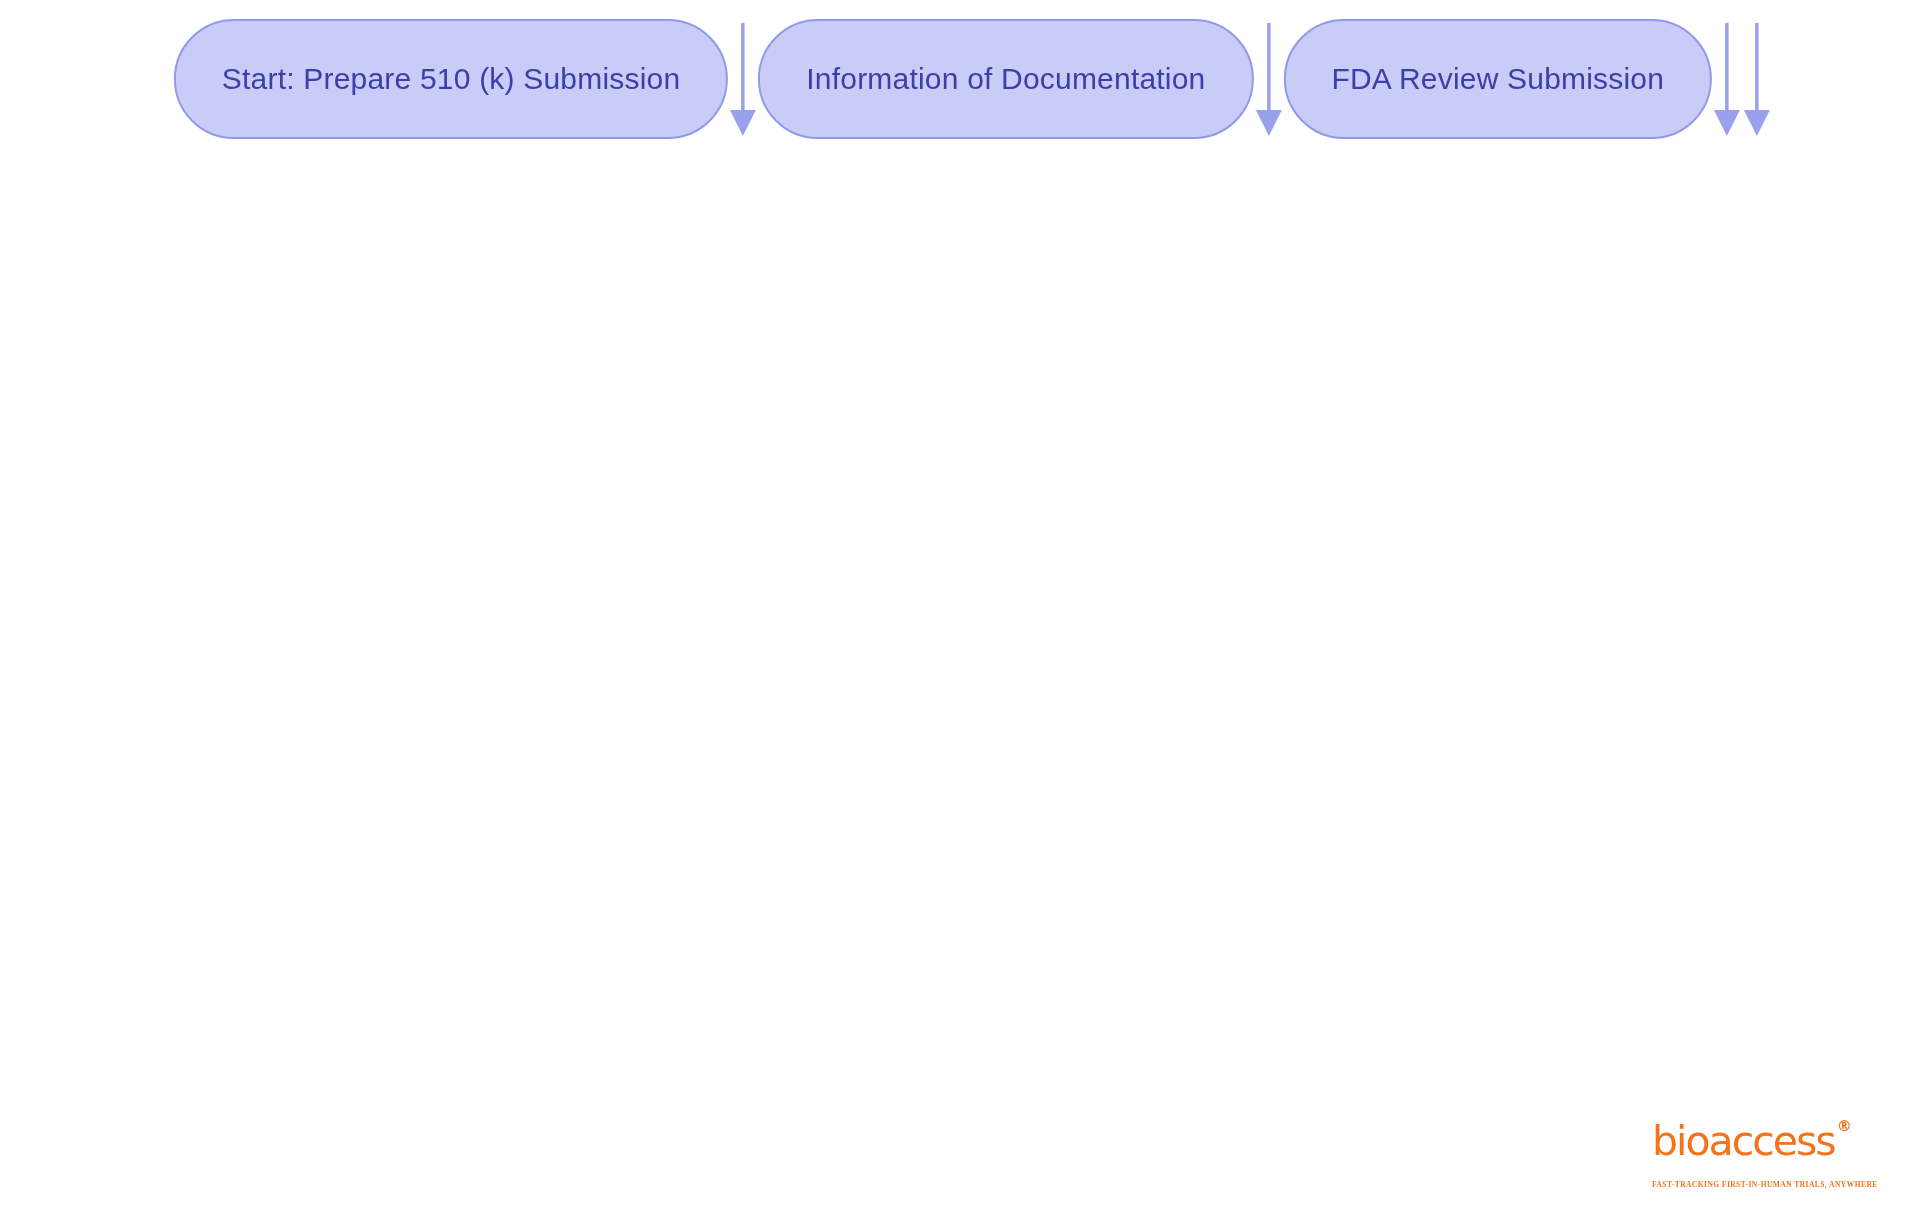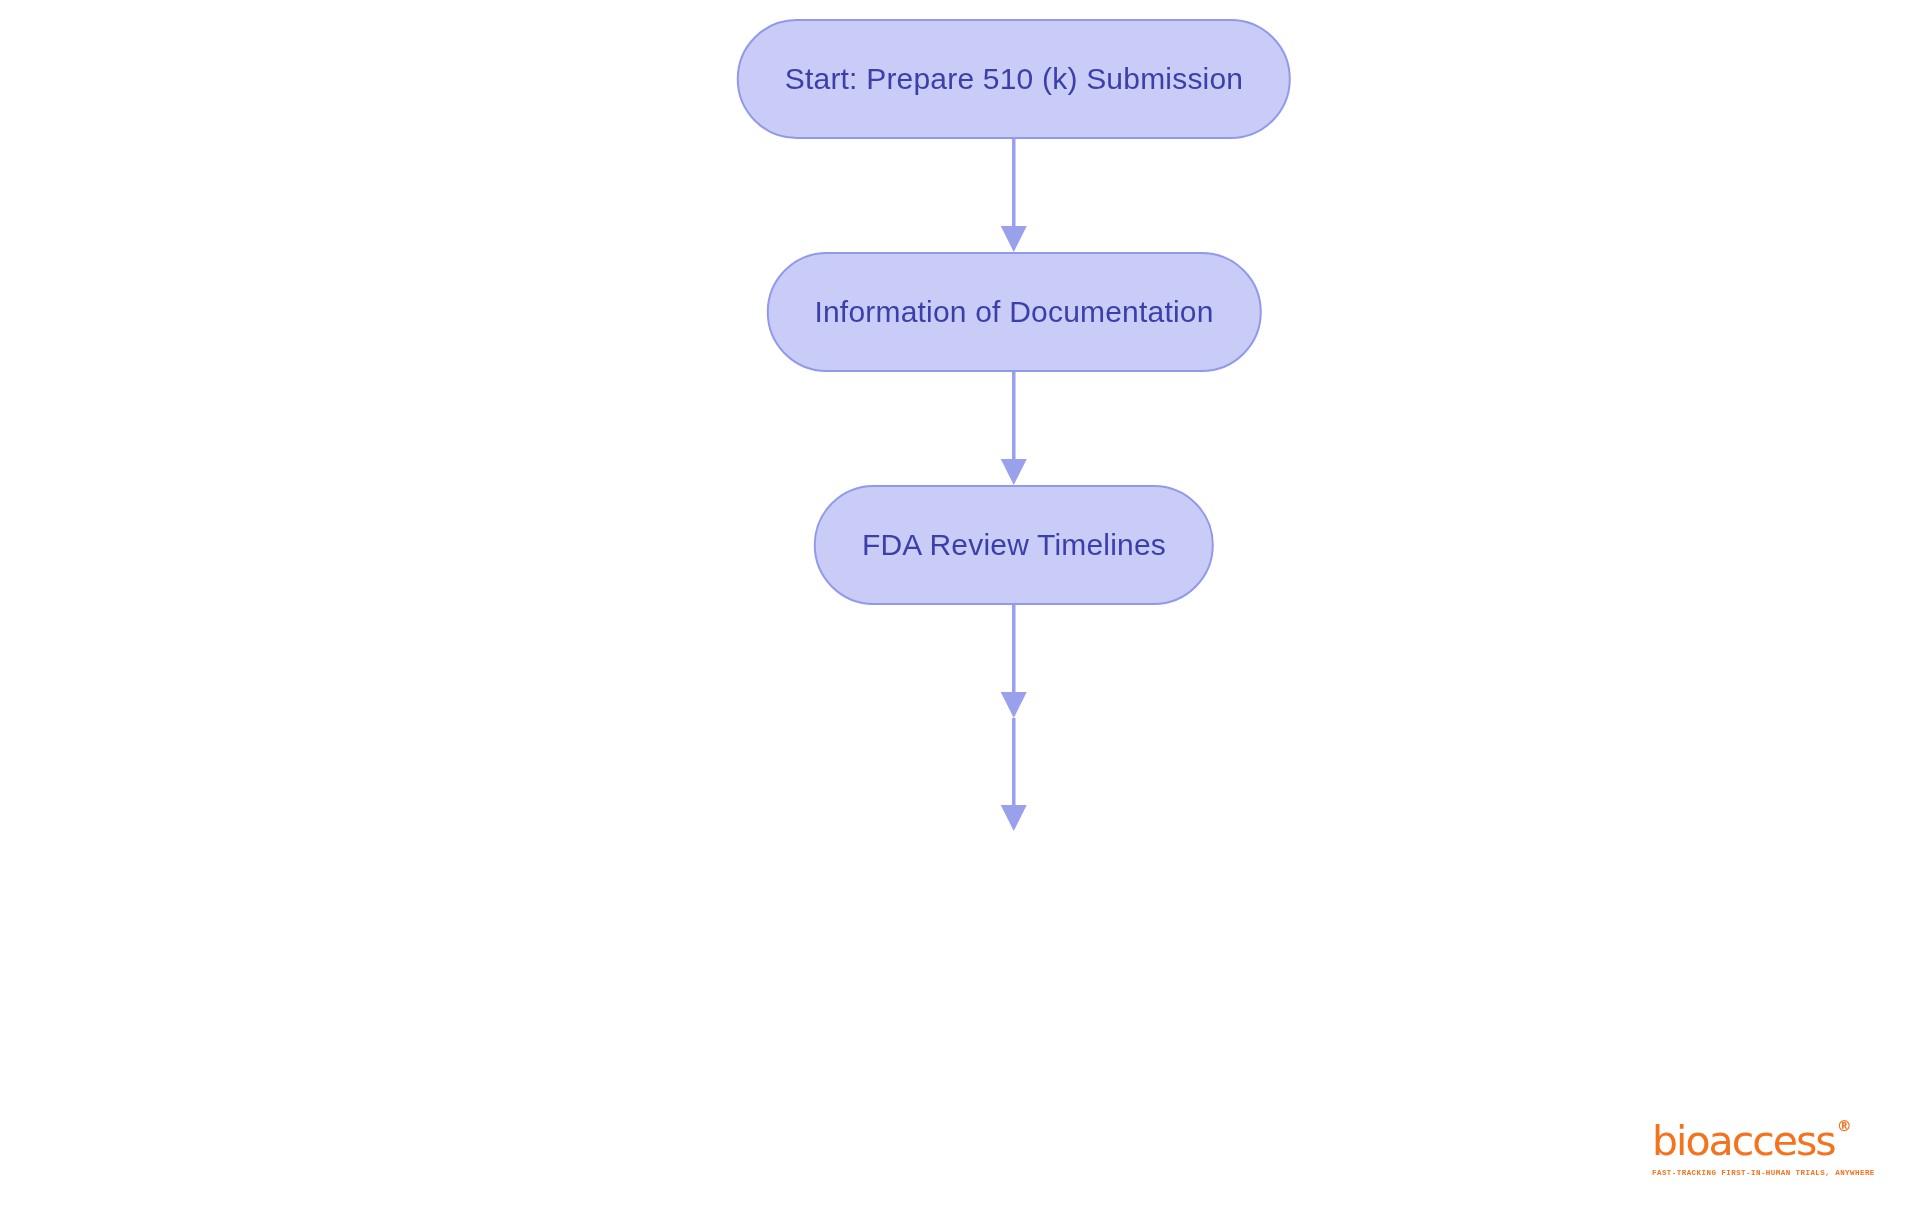--- a/index.html
+++ b/index.html
@@ -7,25 +7,25 @@
   .canvas {
     position: relative;
     width: 1920px;
     height: 1215px;
     background: #ffffff;
     overflow: hidden;
     font-family: "Liberation Sans", sans-serif;
   }
   .flow {
     position: absolute;
-    left: 1014px;
+    left: 973px;
     top: 19px;
     transform: translateX(-50%);
     display: flex;
-    flex-direction: column;
+    flex-direction: row;
     align-items: center;
   }
   .flow-node {
     height: 120px;
     min-width: 390px;
     padding: 0 46px;
     border-radius: 60px;
     background: var(--node-fill, #C9CCF7);
     border: 2px solid var(--node-border, #9199EA);
     display: flex;
@@ -61,27 +61,27 @@
   }
   .brand-reg {
     font-size: 15px;
     font-weight: bold;
     margin-left: 2px;
     margin-top: -2px;
     color: var(--brand, #F4731C);
     font-family: "DejaVu Sans", sans-serif;
   }
   .brand-tagline {
-    margin-top: 7px;
+    margin-top: 18px;
     font-size: 7.5px;
     font-weight: bold;
     letter-spacing: 0.45px;
     color: var(--brand, #F4731C);
     white-space: nowrap;
-    font-family: Liberation Mono, monospace;
+    font-family: Liberation Serif, serif;
   }
 </style>
 </head>
 <body>
 
 <div class="canvas" style="background: rgb(255, 255, 255);">
   <div class="flow" id="flow">
       <div class="flow-node">
         <span class="flow-node-label">Start: Prepare 510 (k) Submission</span>
       </div>
@@ -90,21 +90,21 @@
         <polygon points="2,87 28,87 15,113" fill="#99A0EC"></polygon>
       </svg>
       <div class="flow-node">
         <span class="flow-node-label">Information of Documentation</span>
       </div>
       <svg class="connector" width="30" height="113" viewBox="0 0 30 113">
         <line x1="15" y1="0" x2="15" y2="89" stroke="#99A0EC" stroke-width="3.5"></line>
         <polygon points="2,87 28,87 15,113" fill="#99A0EC"></polygon>
       </svg>
       <div class="flow-node">
-        <span class="flow-node-label">FDA Review Timelines</span>
+        <span class="flow-node-label">FDA Review Submission</span>
       </div>
       <svg class="connector" width="30" height="113" viewBox="0 0 30 113">
         <line x1="15" y1="0" x2="15" y2="89" stroke="#99A0EC" stroke-width="3.5"></line>
         <polygon points="2,87 28,87 15,113" fill="#99A0EC"></polygon>
       </svg>
       <svg class="connector" width="30" height="113" viewBox="0 0 30 113">
         <line x1="15" y1="0" x2="15" y2="89" stroke="#99A0EC" stroke-width="3.5"></line>
         <polygon points="2,87 28,87 15,113" fill="#99A0EC"></polygon>
       </svg>
     </div>

